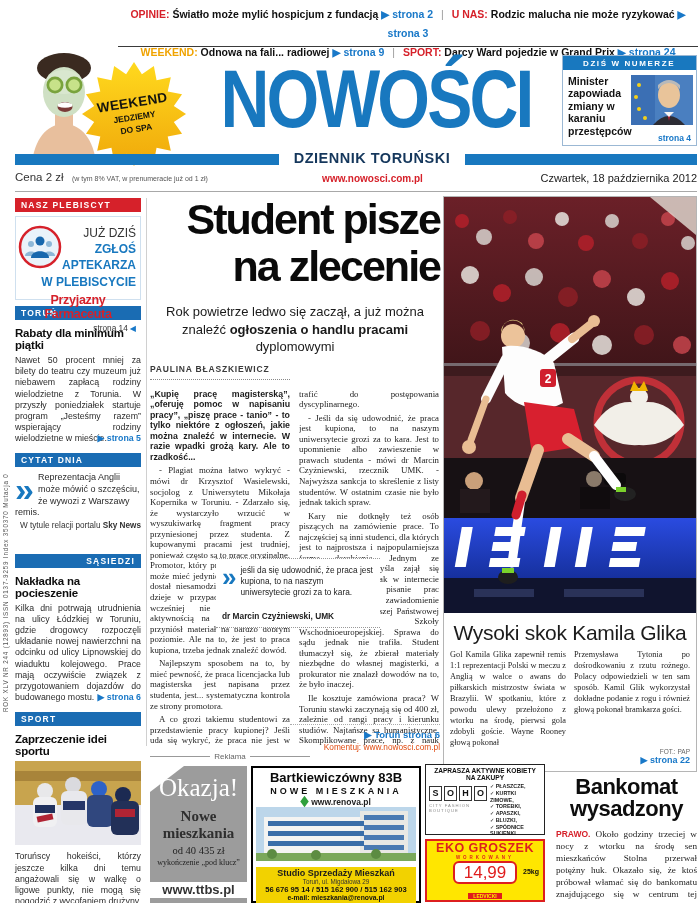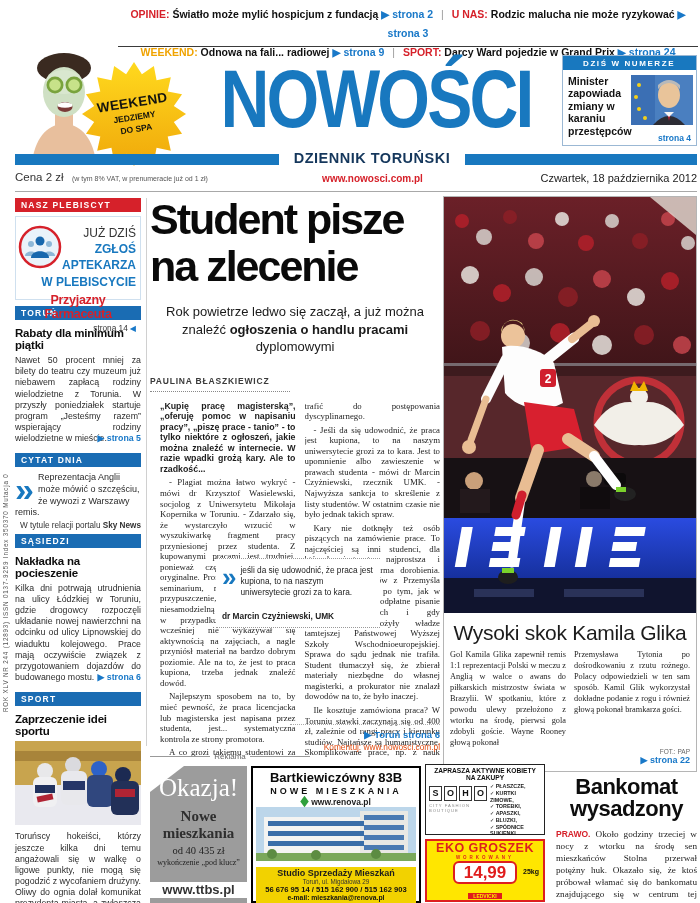--- a/index.html
+++ b/index.html
@@ -53,26 +53,26 @@
   .pgrow{text-align:right;margin-top:-11px;font-size:8.8px;}
   .bigquote{float:left;color:#1878bf;font-weight:bold;font-size:34px;line-height:26px;margin:4px 4px 0 0;}
   #cytat-quote{font-size:9px;line-height:1.3;color:#2b2b2b;margin:5px 0 0;}
   #cytat-attr{text-align:right;font-size:8.2px;color:#333;margin-top:2px;line-height:1.3;}
   #hockey{display:block;margin:2px 0 6px;}
   #edition{position:absolute;left:2px;top:712px;transform:rotate(-90deg);transform-origin:0 0;
            font-size:6.3px;color:#555;white-space:nowrap;letter-spacing:0.8px;}
   .vrule{position:absolute;border-left:1px solid #d0d0d0;}
   
   #main{position:absolute;left:150px;top:196px;width:290px;}
-  #main h1{margin:0;text-align:left;font-size:43px;line-height:47px;font-weight:800;color:#0a0a0a;letter-spacing:-2px;}
+  #main h1{margin:0;text-align:right;font-size:43px;line-height:47px;font-weight:800;color:#0a0a0a;letter-spacing:-2px;}
   #subhead{margin-top:13px;text-align:center;font-size:13px;line-height:1.35;color:#1a1a1a;}
   #subhead b{font-weight:bold;}
-  #byline{margin-top:20px;width:140px;font-size:8.5px;font-weight:bold;letter-spacing:0.8px;color:#3a3a3a;
+  #byline{margin-top:8px;width:140px;font-size:8.5px;font-weight:bold;letter-spacing:0.8px;color:#3a3a3a;
           border-bottom:1px dotted #888;padding-bottom:5px;}
-  #cols{margin-top:9px;display:flex;gap:9px;margin-left:10px;}
+  #cols{margin-top:9px;display:flex;gap:9px;}
   .mcol{width:140px;height:356px;overflow:hidden;font-family:"Liberation Serif",serif;
         font-size:8.8px;line-height:1.2;text-align:justify;color:#1d1d1d;}
   .mcol p{margin:0 0 3px;}
   .mcol p + p{text-indent:9px;}
   .leadp{font-family:"Liberation Sans",sans-serif;font-weight:bold;}
   #pullquote{position:absolute;left:66px;top:362px;width:152px;background:#fff;
         border-top:1px dotted #999;border-bottom:1px dotted #999;padding:6px 6px 5px;
         font-size:8.3px;line-height:1.3;color:#222;}
   #pullquote .bigquote{font-size:26px;line-height:20px;margin-top:2px;}
   #pullquote .attr{font-weight:bold;margin-top:14px;text-align:left;}
@@ -126,21 +126,21 @@
   #ad-soho li::before{content:"✓ ";font-size:5px;color:#444;}
   #ad-soho .promo{font-size:6.4px;margin-top:1px;}
   #ad-soho .promo .k{color:#d6212a;font-weight:800;}
   #ad-soho .promo .d{color:#333;font-size:5.8px;}
   #ad-soho .foot{background:#c9c9c9;font-size:5.5px;font-weight:bold;color:#222;text-align:center;padding:1px 0;margin-top:1px;}
   #ad-eko{position:absolute;left:425px;top:839px;width:120px;height:63px;background:#ffe600;border:2px solid #dd1f1f;box-sizing:border-box;text-align:center;}
   #ad-eko .t{font-size:12.5px;font-weight:900;color:#dd1f1f;letter-spacing:0.5px;margin-top:1px;line-height:1;}
   #ad-eko .s{font-size:4.5px;font-weight:bold;color:#dd1f1f;letter-spacing:3px;}
   #ad-eko .pricewrap{position:relative;}
   #ad-eko .price{display:inline-block;background:#fff;border:2px solid #dd1f1f;border-radius:6px;padding:0 9px;
-        font-size:17px;font-weight:700;color:#e01c1c;line-height:19px;margin-top:1px;}
+        font-size:17px;font-weight:400;color:#e01c1c;line-height:19px;margin-top:1px;}
   #ad-eko .kg{position:absolute;right:4px;top:8px;font-size:7px;font-weight:bold;color:#111;}
   #ad-eko .brand{display:inline-block;background:#e01c1c;color:#ffe600;font-size:5px;font-weight:bold;padding:0 5px;line-height:6px;margin-top:1px;}
   #ad-eko .promo{background:#e01c1c;color:#ffe600;font-weight:800;font-size:9px;letter-spacing:1px;line-height:10px;margin-top:1px;}
 </style>
 </head>
 <body>
 
 <div id="page">
 
   <div id="topbar">
@@ -250,21 +250,21 @@
 
     <div class="sechead bgblue" style="margin-top:10px;">CYTAT DNIA</div>
     <div style="margin-top:4px;">
       <span class="bigquote">»</span>
       <p id="cytat-quote">Reprezentacja Anglii może mówić o szczęściu, że wywozi z Warszawy remis.</p>
       <div id="cytat-attr">
         <span>W tytule relacji portalu </span><b>Sky News</b>
       </div>
     </div>
 
-    <div class="sechead bgblue" style="margin-top:2px;clear:both;">SĄSIEDZI</div>
+    <div class="sechead bgblue" style="margin-top:22px;clear:both;text-align:right;">SĄSIEDZI</div>
     <div class="shead">Nakładka na pocieszenie</div>
     <p class="sbody">Kilka dni potrwają utrudnienia na ulicy Łódzkiej w Toruniu, gdzie drogowcy rozpoczęli układanie nowej nawierzchni na odcinku od ulicy Lipnowskiej do wiaduktu kolejowego. Prace mają oczywiście związek z przygotowaniem dojazdów do budowanego mostu.</p>
     <div class="pgrow"><span class="plink">▶ strona 6</span></div>
 
     <div class="sechead bgblue" style="margin-top:10px;">SPORT</div>
     <div class="shead">Zaprzeczenie idei sportu</div>
     <svg id="hockey" width="126" height="84" viewBox="0 0 126 84">
       <rect width="126" height="44" fill="#c8a44e"></rect>
       <rect y="10" width="126" height="10" fill="#a8843a"></rect>
       <rect y="44" width="126" height="40" fill="#e9e9ef"></rect>

